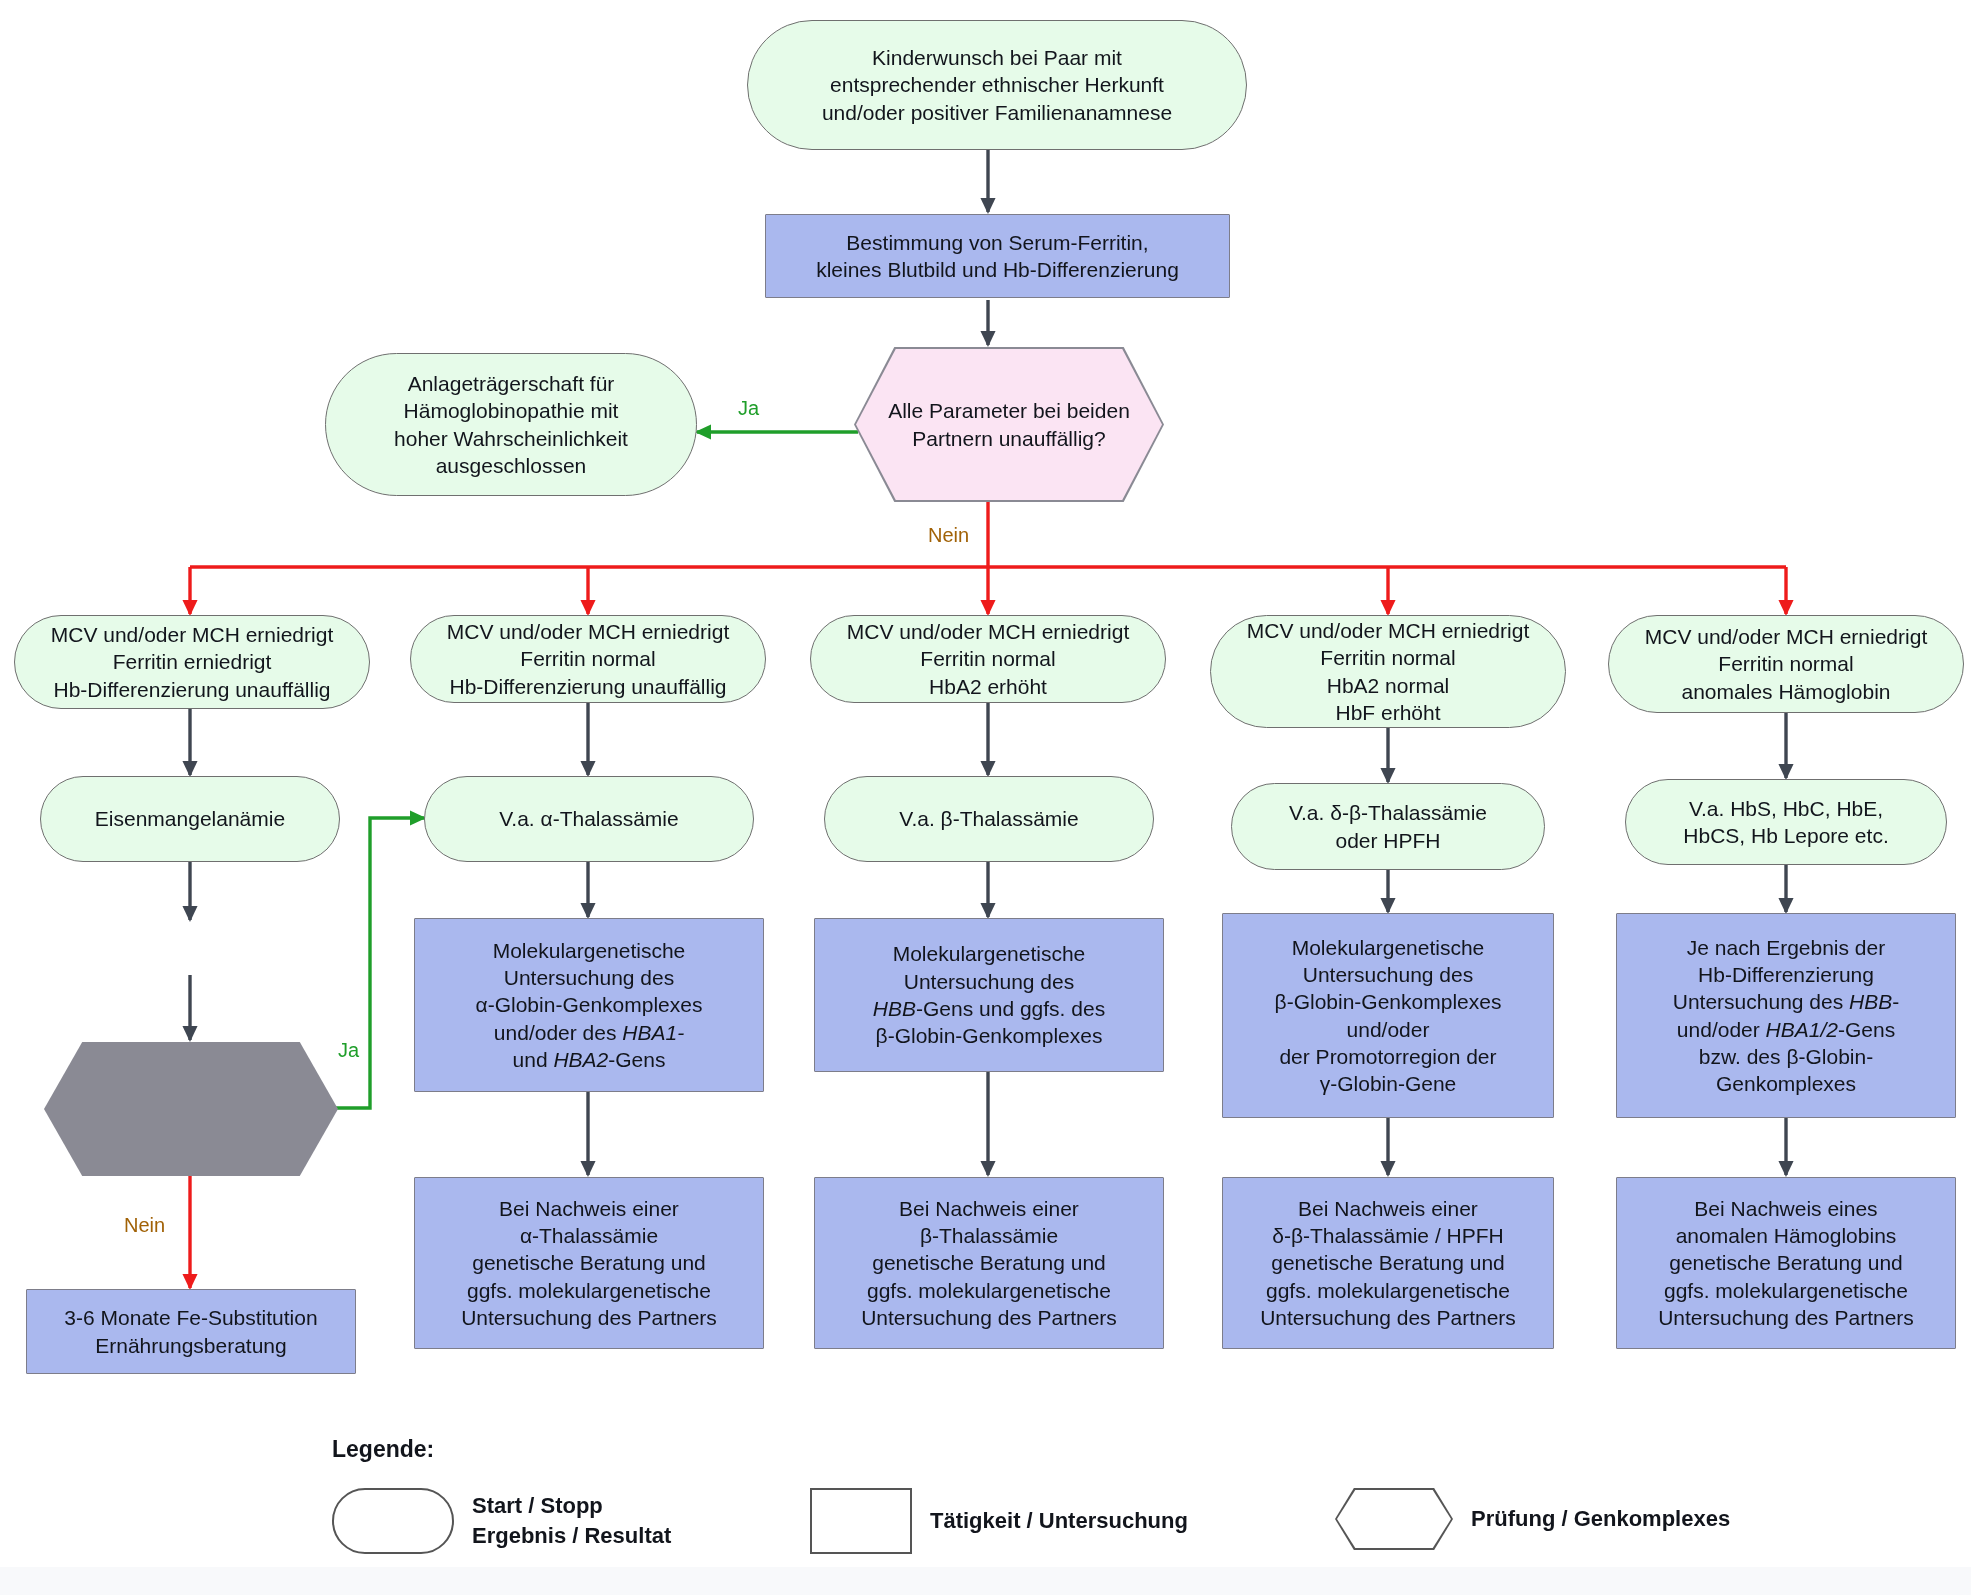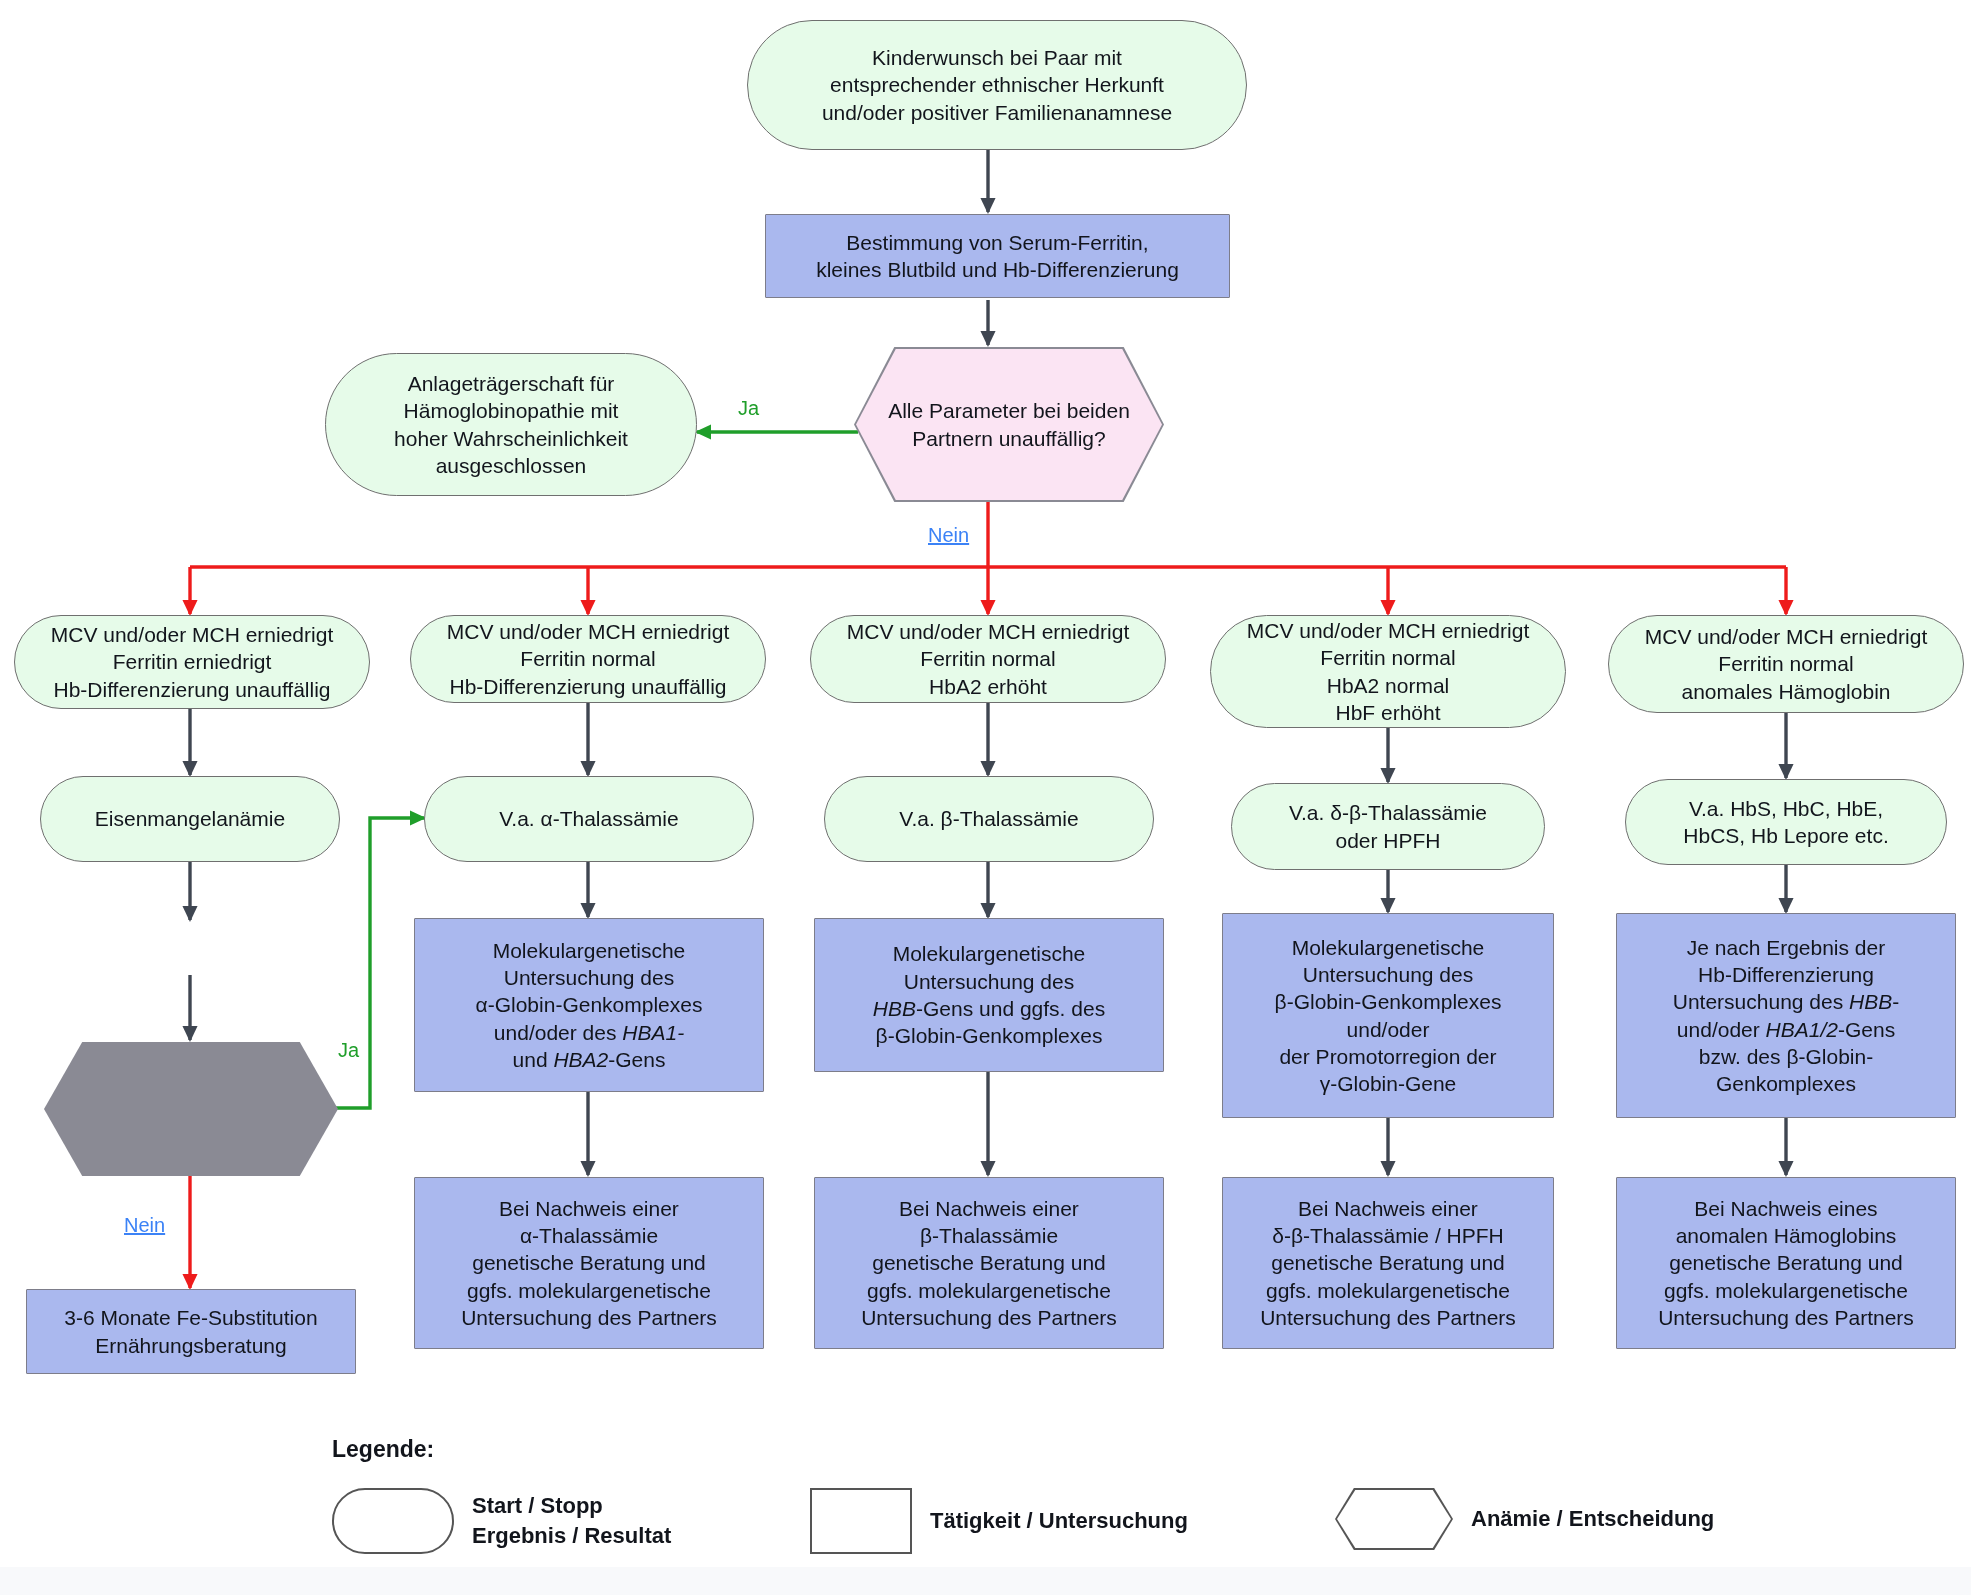--- a/index.html
+++ b/index.html
@@ -72,21 +72,21 @@
     -webkit-clip-path: polygon(13% 0%, 87% 0%, 100% 50%, 87% 100%, 13% 100%, 0% 50%);
     clip-path: polygon(13% 0%, 87% 0%, 100% 50%, 87% 100%, 13% 100%, 0% 50%);
   }
   .edge-label {
     position: absolute;
     font-size: 20px;
     line-height: 1;
     white-space: nowrap;
   }
   .lbl-yes { color: #1f9e2a; }
-  .lbl-no  { color: #3b82f6; text-decoration: underline; }
+  .lbl-no  { color: #a16207; }
 
   
   #legend {
     position: absolute;
     left: 332px;
     top: 1436px;
     width: 1400px;
     height: 130px;
   }
   #legend-title {
@@ -367,19 +367,19 @@
 Ergebnis / Resultat</div>
     </div>
 
     <div class="lg-row" style="left:478px;">
       <div class="lg-shape-proc"></div>
       <div class="lg-text">Tätigkeit / Untersuchung</div>
     </div>
 
     <div class="lg-row" style="left:1003px;">
       <div class="lg-shape-dec"></div>
-      <div class="lg-text">Anämie / Entscheidung</div>
+      <div class="lg-text">Prüfung / Genkomplexes</div>
     </div>
   </div>
 
   <div id="footer-bar"></div>
 
 </div>
 
 </body></html>

